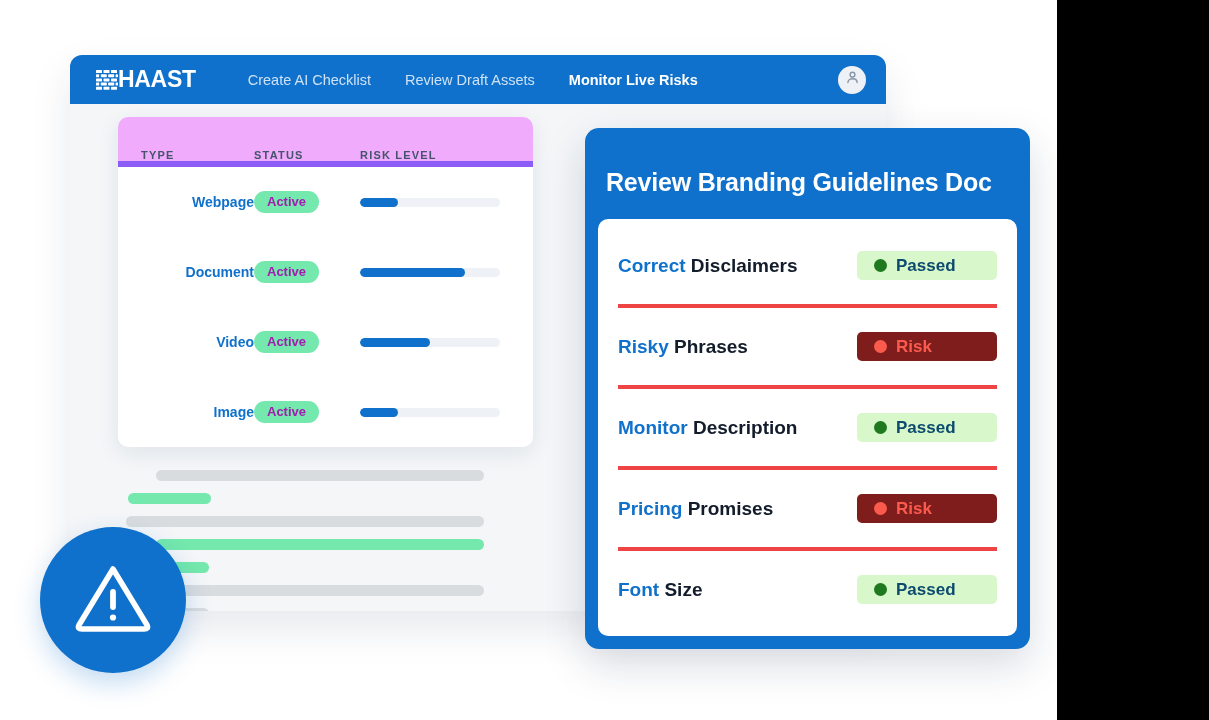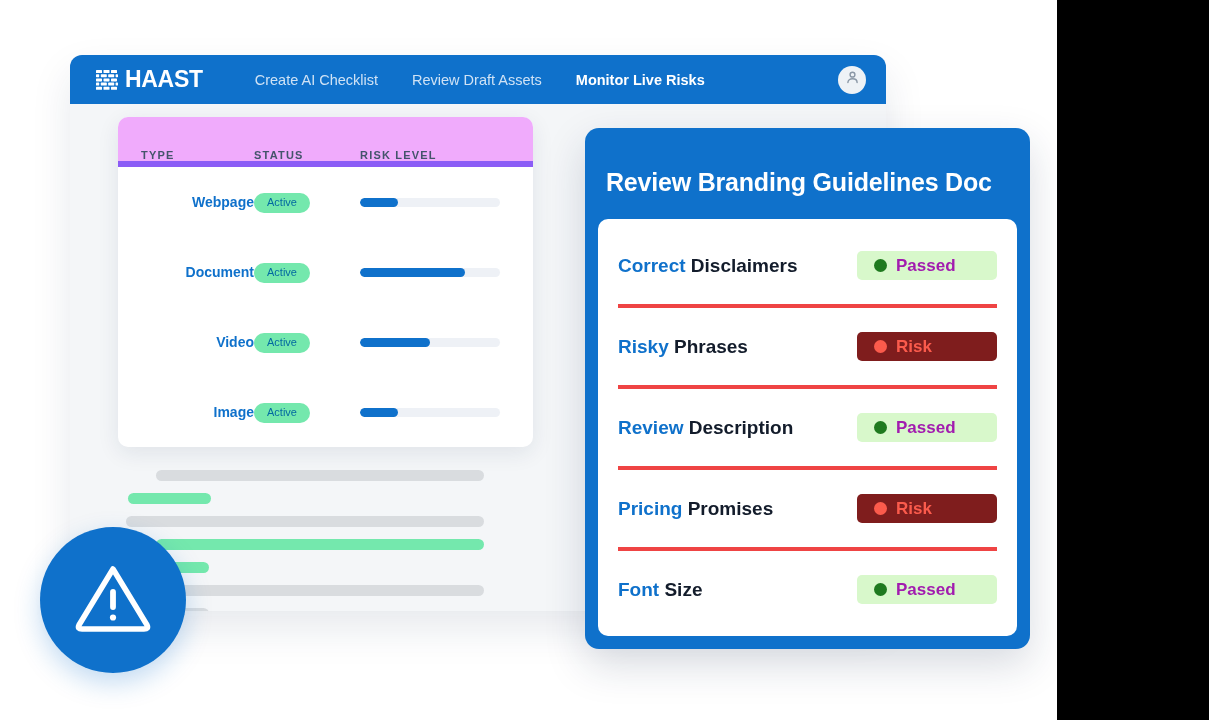--- a/index.html
+++ b/index.html
@@ -57,21 +57,20 @@
     background: #0f71cb;
     display: flex;
     align-items: center;
     padding: 0 0 0 26px;
     box-sizing: border-box;
   }
 
   .brand {
     display: flex;
     align-items: center;
-    gap: 7px;
     margin-right: 52px;
   }
   .brand-mark {
     width: 22px;
     height: 20px;
     display: block;
   }
   .brand-name {
     color: #ffffff;
     font-size: 23px;
@@ -152,25 +151,26 @@
     font-weight: bold;
     color: #0f71cb;
     text-align: right;
   }
   .cell-status { width: 106px; }
   .cell-risk   { width: 160px; }
 
   .pill-active {
     display: inline-block;
     background: #74e8ad;
-    color: #0369a1;
-    font-size: 11px;
+    color: #a21caf;
+    font-size: 13px;
     padding: 4px 13px 5px;
     border-radius: 999px;
     line-height: 1;
+    font-weight: bold;
   }
 
   .bar-track {
     width: 140px;
     height: 9px;
     border-radius: 999px;
     background: #eef1f6;
     overflow: hidden;
   }
   .bar-fill {
@@ -256,21 +256,21 @@
     box-sizing: border-box;
     font-size: 17px;
     font-weight: bold;
   }
   .status-pill .dot {
     width: 13px;
     height: 13px;
     border-radius: 50%;
     flex: none;
   }
-  .pill-passed { background: #d8f8cb; color: #a21caf; }
+  .pill-passed { background: #d8f8cb; color: #0c4a6e; }
   .pill-passed .dot { background: #1f7a1f; }
   .pill-risk { background: #7f1d1d; color: #fb5b4c; }
   .pill-risk .dot { background: #fb5b4c; }
 </style>
 </head>
 <body>
 
 <div class="stage">
 
   <div class="browser">
@@ -415,21 +415,21 @@
 
       <div class="check-row">
         <div class="check-label"><span class="hl">Risky</span><span> Phrases</span></div>
         <div class="status-pill pill-risk">
           <span class="dot"></span>
           <span>Risk</span>
         </div>
       </div>
 
       <div class="check-row">
-        <div class="check-label"><span class="hl">Review</span><span> Description</span></div>
+        <div class="check-label"><span class="hl">Monitor</span><span> Description</span></div>
         <div class="status-pill pill-passed">
           <span class="dot"></span>
           <span>Passed</span>
         </div>
       </div>
 
       <div class="check-row">
         <div class="check-label"><span class="hl">Pricing</span><span> Promises</span></div>
         <div class="status-pill pill-risk">
           <span class="dot"></span>

